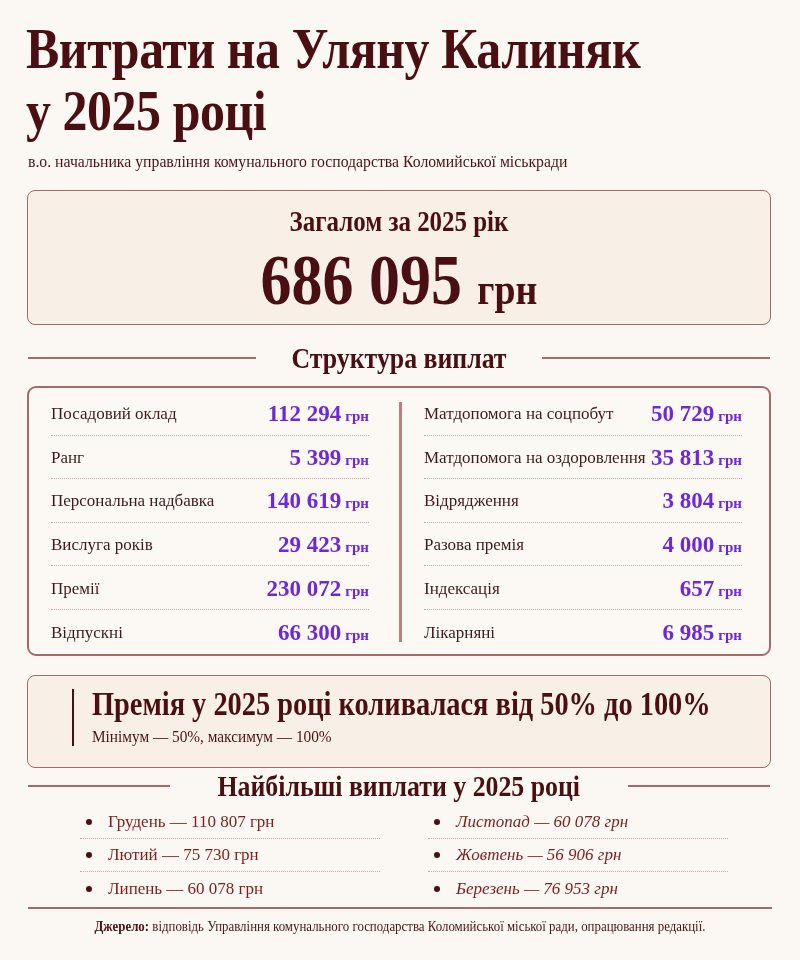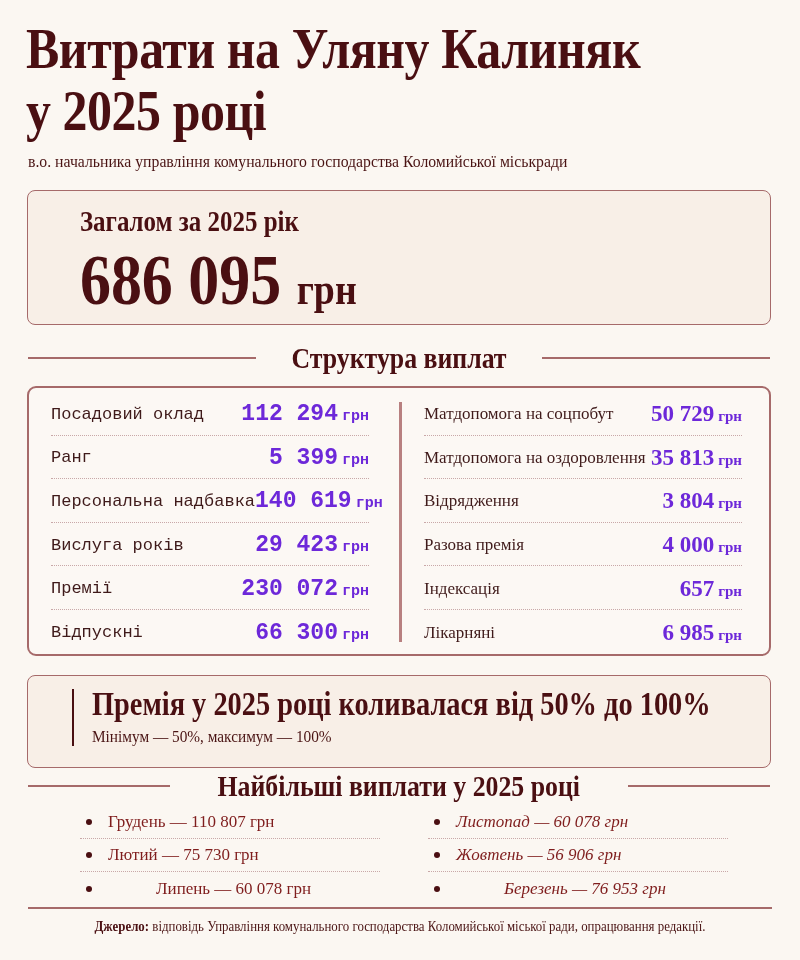--- a/index.html
+++ b/index.html
@@ -22,20 +22,21 @@
     .subtitle {
       position: absolute; left: 28px; top: 151px;
       font-size: 17.5px; color: #4a1414;
       transform: scaleX(0.9); transform-origin: left top;
       white-space: nowrap;
     }
     .total-card {
       position: absolute; left: 27px; top: 190px; width: 744px; height: 135px;
       border: 1.5px solid #a66a6a; border-radius: 8px;
       background: #f8efe7;
+      text-align: center;
     }
     .total-label {
       position: absolute; left: 0; right: 0; top: 14px;
       font-size: 29px; font-weight: bold; color: #4a0f12;
       transform: scaleX(0.86);
     }
     .total-value {
       position: absolute; left: 0; right: 0; top: 48px;
       font-size: 72px; font-weight: bold; color: #4a0f12;
       transform: scaleX(0.86);
@@ -55,21 +56,21 @@
     .struct-card {
       position: absolute; left: 27px; top: 386px; width: 744px; height: 270px;
       border: 2px solid #a66a6a; border-radius: 9px;
       background: #fcf8f4;
     }
     .col-divider {
       position: absolute; left: 370px; top: 14px; width: 3px; height: 240px;
       background: #b88080;
     }
     .col { position: absolute; top: 4px; width: 318px; }
-    .col.left { left: 22px; font-family: Liberation Mono, monospace; }
+    .col.left { left: 22px; }
     .col.right { left: 395px; }
     .row {
       height: 43.6px; display: flex; justify-content: space-between; align-items: center;
       border-bottom: 1.5px dotted #c9a8a8;
       padding-top: 2px;
     }
     .row:last-child { border-bottom: none; }
     .row .label { font-size: 17px; color: #3f1a1a; white-space: nowrap; }
     .row .amount { white-space: nowrap; font-weight: bold; font-size: 23px; color: #6d28d9; }
     .row .amount .cur { font-size: 15px; margin-left: 4px; }
@@ -95,21 +96,21 @@
       transform: scaleX(0.9); transform-origin: left top;
     }
     .top-list { position: absolute; top: 806px; width: 300px; }
     .top-list.left { left: 80px; }
     .top-list.right { left: 428px; font-style: italic; }
     .top-item {
       height: 33px; display: flex; align-items: center;
       border-bottom: 1.5px dotted #c9a8a8;
       font-size: 17px; color: #7f1d1d;
     }
-    .top-item:last-child { border-bottom: none; gap: 48px; }
+    .top-item:last-child { border-bottom: none; }
     .bullet { width: 6px; height: 6px; border-radius: 50%; background: #4a0f12; margin: 0 16px 0 6px; flex: none; }
     .footer-line {
       position: absolute; left: 28px; top: 907px; width: 744px; height: 2px;
       background: #a66a6a;
     }
     .footer {
       position: absolute; left: 0; right: 0; top: 919px; text-align: center;
       font-size: 14px; color: #4a1414;
       transform: scaleX(0.92);
       white-space: nowrap;

